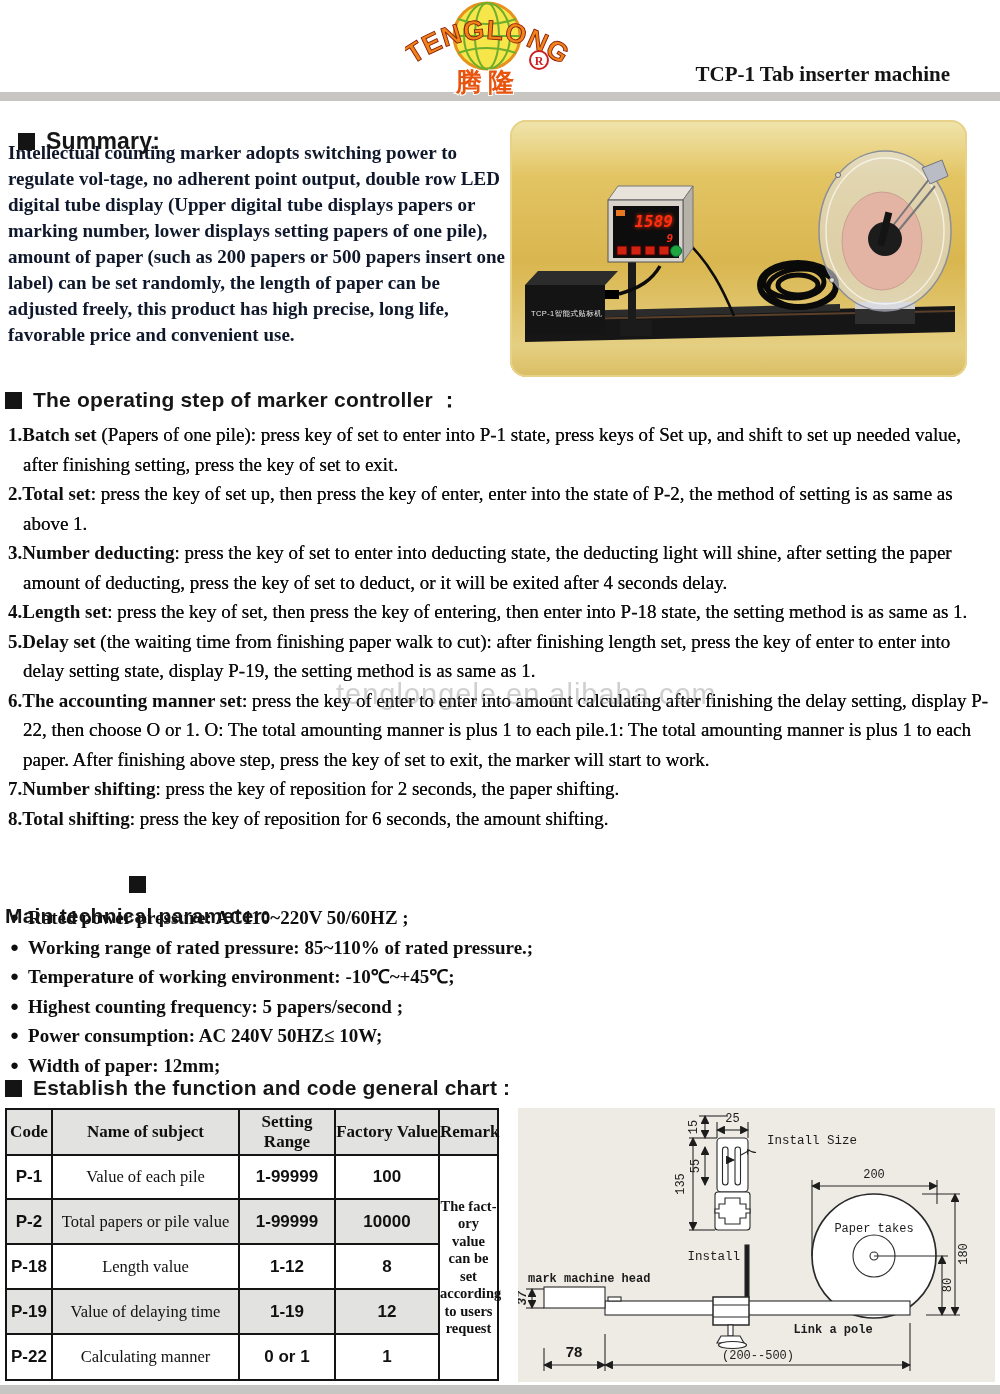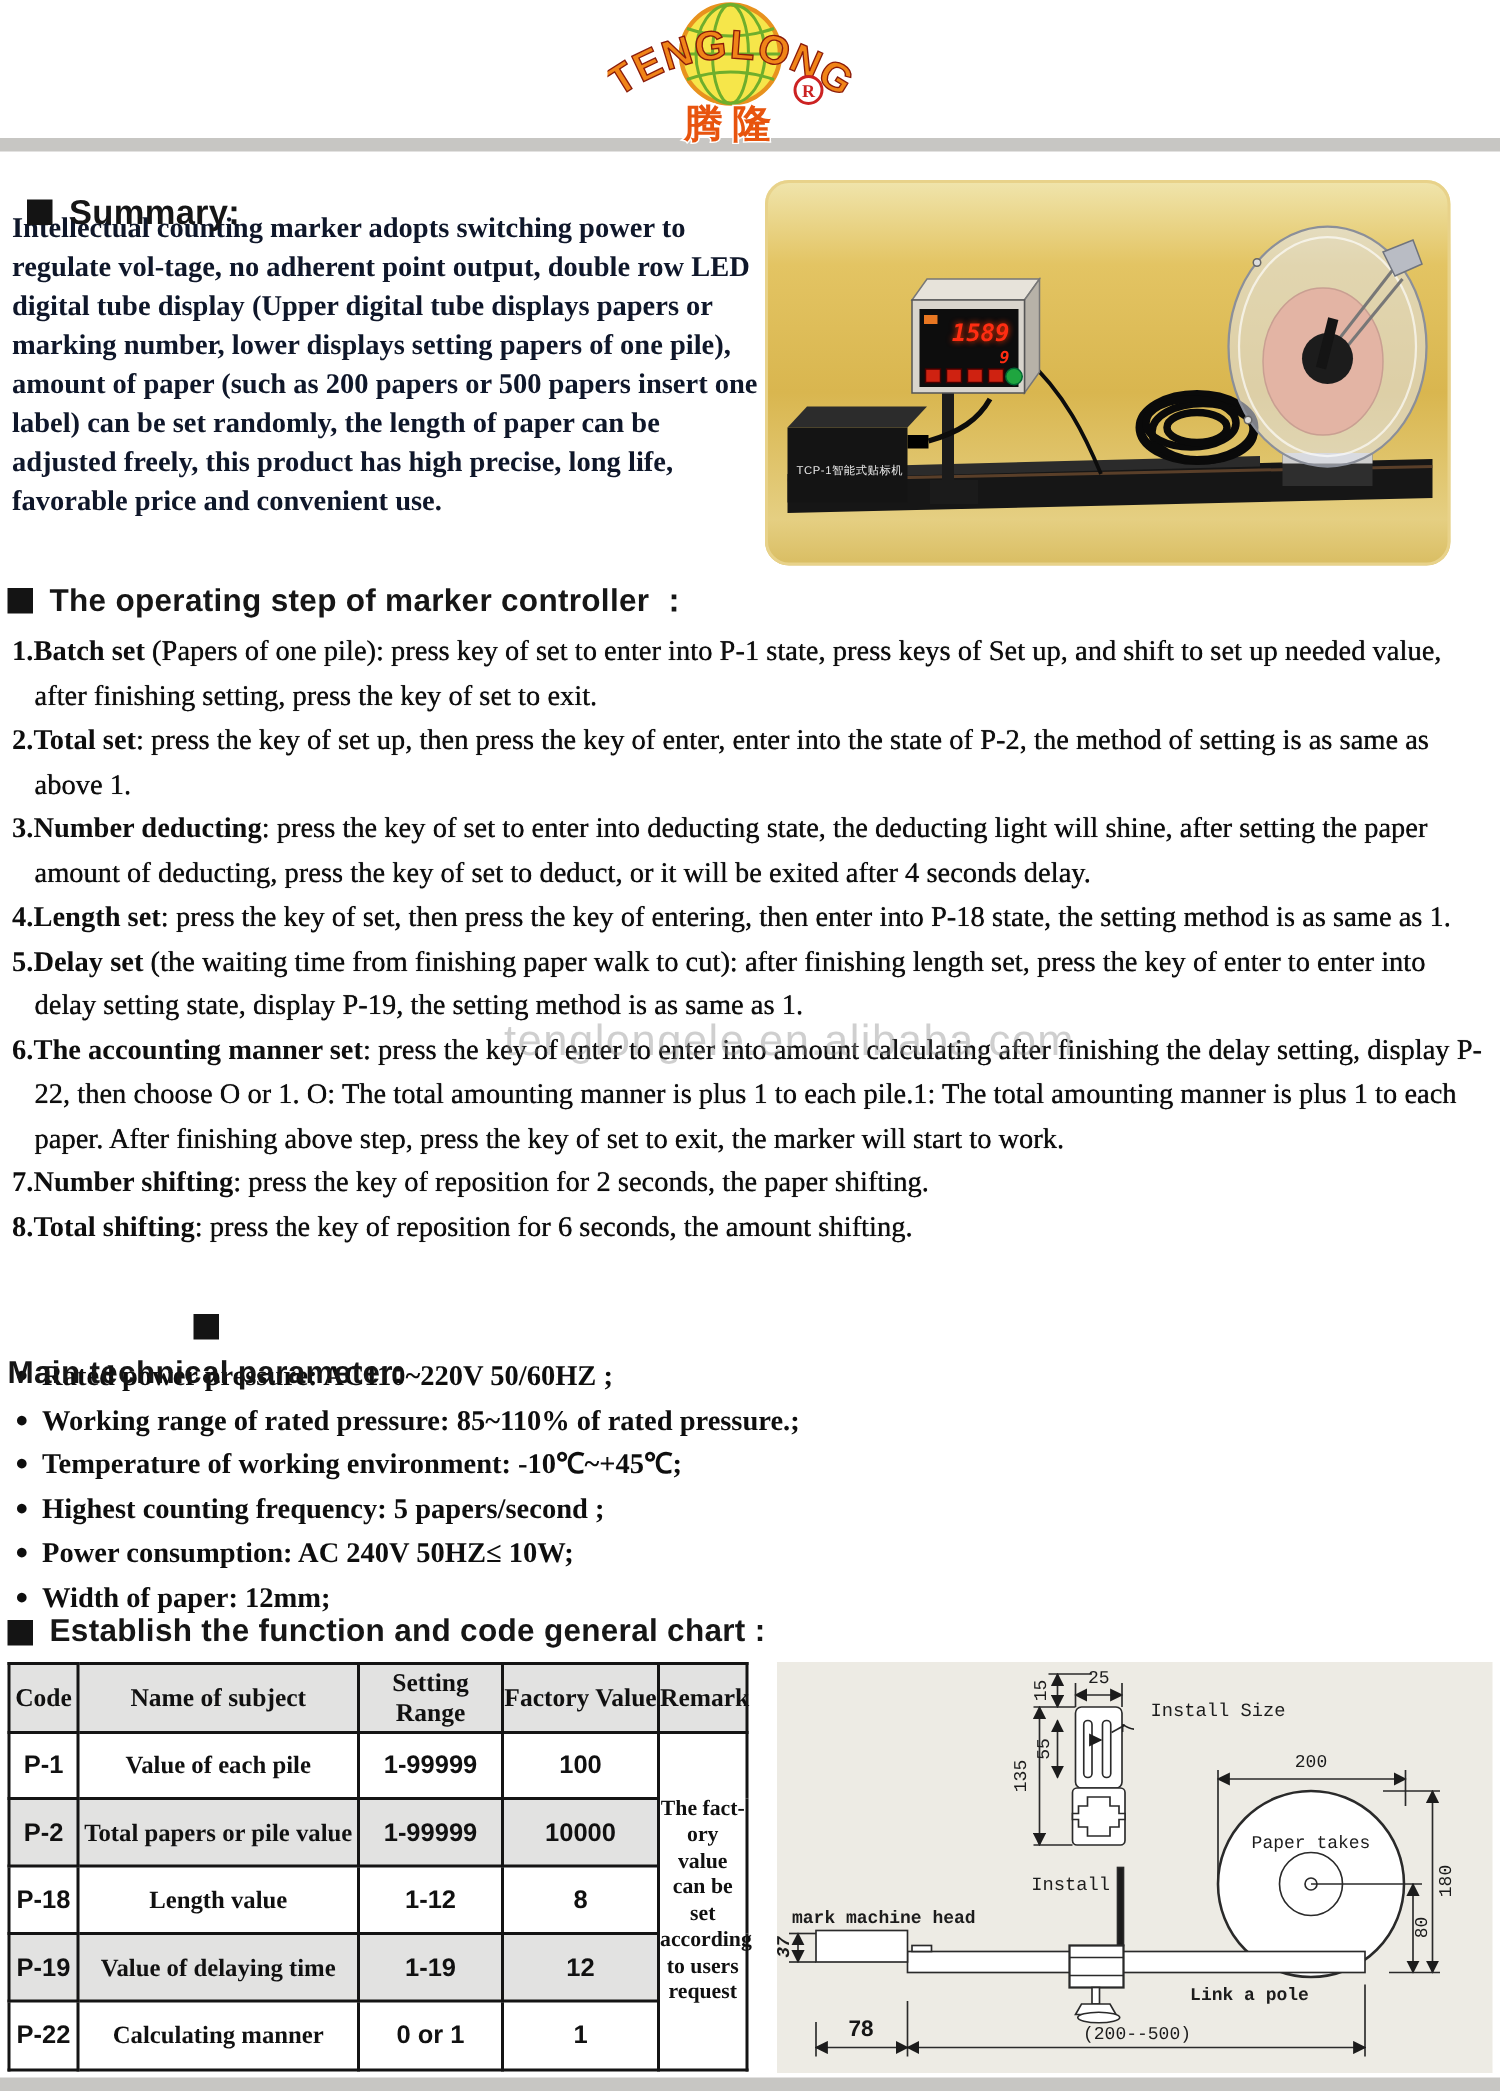--- a/index.html
+++ b/index.html
@@ -36,21 +36,21 @@
   .bullet-item{font-size:19px;line-height:27.5px;font-weight:bold;color:#0e0e0e;}
   .bullet-item .dot{font-size:15px;margin-right:9px;position:relative;top:-2px;}
   
   table.codes{position:absolute;left:5px;top:1108px;width:492px;border-collapse:collapse;
               table-layout:fixed;z-index:2;}
   table.codes td,table.codes th{border:2px solid #141414;text-align:center;vertical-align:middle;
               padding:0;color:#111;}
   table.codes tr.shaded td{background:#e2e2e1;}
   table.codes th{background:#e2e2e1;font-size:17px;font-weight:bold;font-family:"Liberation Serif",serif;}
   td.c-code{font-family:"Liberation Sans",sans-serif;font-weight:bold;font-size:17px;}
-  td.c-name{font-family:"Liberation Serif",serif;font-weight:bold;font-size:16.5px;}
+  td.c-name{font-family:"Liberation Serif",serif;font-weight:normal;font-size:16.5px;}
   td.c-num{font-family:"Liberation Sans",sans-serif;font-weight:bold;font-size:17px;}
   td.c-remark{background:#fff !important;font-family:"Liberation Serif",serif;font-weight:bold;
               font-size:14.5px;line-height:17.5px;text-align:left;padding:2px 1px 2px 3px;vertical-align:middle;}
   
   .diagram{position:absolute;left:518px;top:1108px;width:477px;height:274px;background:#edebe4;}
   .dg-txt{font-family:"Liberation Mono",monospace;font-size:12.5px;fill:#1c1c1c;}
   .dg-sm{font-family:"Liberation Mono",monospace;font-size:12px;fill:#1c1c1c;}
   .dg-bold{font-family:"Liberation Sans",sans-serif;font-weight:bold;font-size:15px;fill:#161616;}
   .dg-dim{font-family:"Liberation Mono",monospace;font-size:12px;fill:#1c1c1c;}
   .led{font-family:"DejaVu Sans Mono",monospace;font-weight:bold;font-style:italic;
@@ -81,20 +81,21 @@
         </text>
       </g>
       <g>
         <circle cx="134" cy="60" r="9" fill="#fff" stroke="#cc2222" stroke-width="2"></circle>
         <text x="134" y="64.5" text-anchor="middle" font-family="Liberation Serif, serif" font-weight="bold" font-size="12" fill="#cc2222">R</text>
       </g>
       <text x="80" y="91" text-anchor="middle" font-family="Liberation Serif, serif" font-weight="bold" font-size="26" fill="#e8540e" paint-order="stroke" stroke="#ffffff" stroke-width="2">腾 隆</text>
     </svg>
   </div>
 
+  <div class="page-title">TCP-1 Tab inserter machine</div>
 
   <div class="sec-head" style="left:8px;top:128px;padding-left:10px;">
     <span class="sq"></span>
     <span class="ht">Summary:</span>
   </div>
   <div class="summary-text">Intellectual counting marker adopts switching power to regulate vol-tage, no adherent point output, double row LED digital tube display (Upper digital tube displays papers or marking number, lower displays setting papers of one pile), amount of paper (such as 200 papers or 500 papers insert one label) can be set randomly, the length of paper can be adjusted freely, this product has high precise, long life, favorable price and convenient use.</div>
 
   <div class="photo">
     <svg width="457" height="257" viewBox="0 0 457 257">
 

